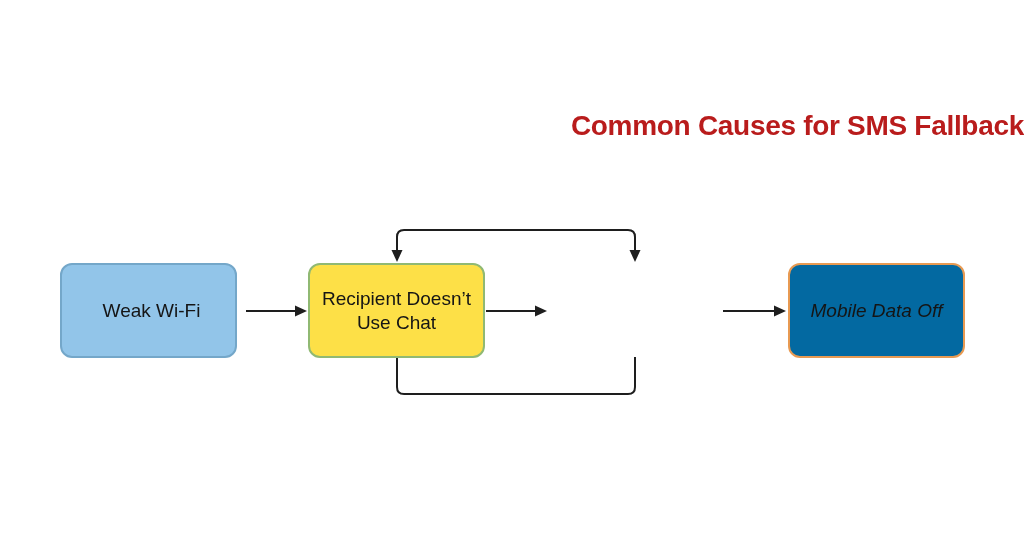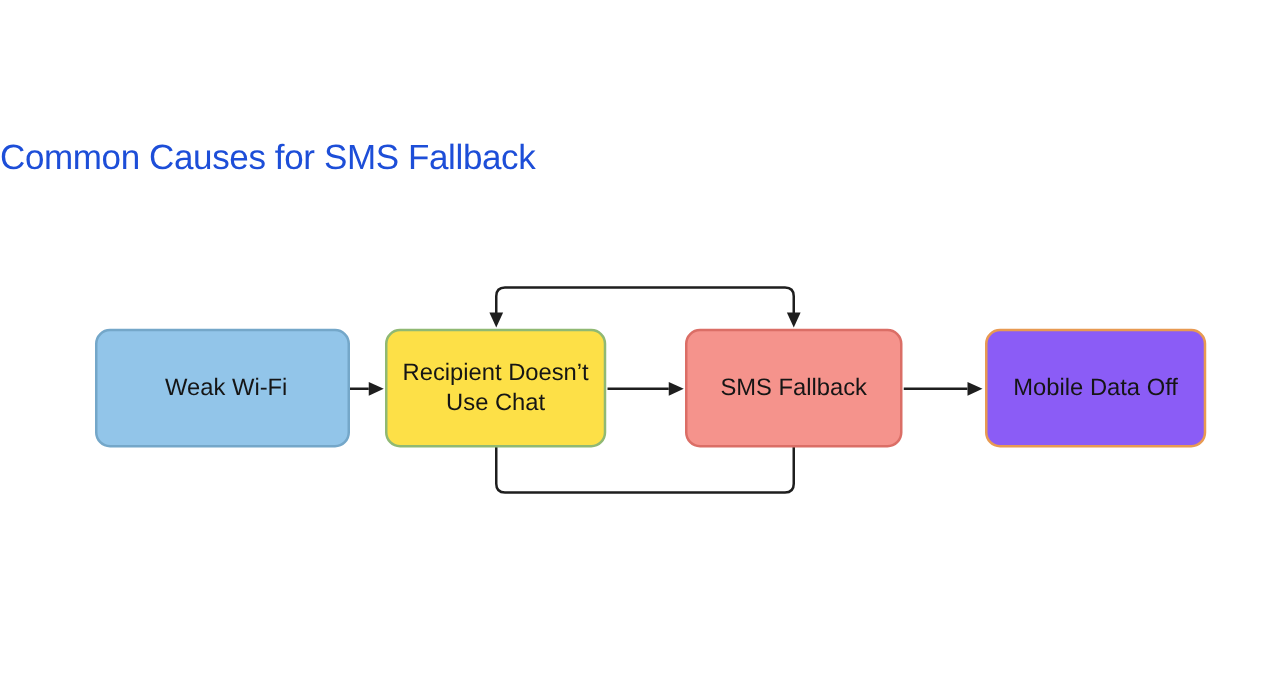--- a/index.html
+++ b/index.html
@@ -10,25 +10,25 @@
     background: #ffffff;
     overflow: hidden;
     font-family: "Liberation Sans", sans-serif;
   }
   .title {
     position: absolute;
     top: 110px;
     left: 0;
     width: 100%;
     margin: 0;
-    text-align: left;
+    text-align: right;
     font-size: 28px;
-    font-weight: 400;
+    font-weight: 700;
     letter-spacing: -0.3px;
-    color: #1d4ed8;
+    color: #b91c1c;
   }
   .connectors {
     position: absolute;
     top: 0;
     left: 0;
     width: 1024px;
     height: 559px;
     pointer-events: none;
   }
   .edge-lines line,
@@ -45,21 +45,21 @@
     border-radius: 12px;
     display: flex;
     align-items: center;
     justify-content: center;
     text-align: center;
     padding: 0 8px;
     font-size: 19px;
     line-height: 1.25;
     color: #151515;
   }
-  .n1 { left: 76px;  width: 204px; padding-left: 14px; }
+  .n1 { left: 60px;  width: 177px; padding-left: 14px; }
   .n2 { left: 308px; width: 177px; }
   .n3 { left: 548px; width: 174px; }
   .n4 { left: 788px; width: 177px; }
 </style>
 </head>
 <body>
 
 <div class="screen">
 
   <h1 class="title">Common Causes for SMS Fallback</h1>
@@ -82,21 +82,18 @@
   </svg>
 
   <div class="node n1" style="background: rgb(146, 197, 233); border-color: rgb(116, 167, 201);">
     <span class="node-label">Weak Wi-Fi</span>
   </div>
 
   <div class="node n2" style="background: #fde047; border-color: rgb(144, 185, 115);">
     <span class="node-label">Recipient Doesn’t Use Chat</span>
   </div>
 
-  <div class="node n3" style="background: rgb(245, 147, 140); border-color: rgb(219, 110, 102);">
-    <span class="node-label">SMS Fallback</span>
-  </div>
 
-  <div class="node n4" style="background: #8b5cf6; border-color: rgb(232, 154, 82);">
+  <div class="node n4" style="background: #0369a1; border-color: rgb(232, 154, 82); font-style: italic;">
     <span class="node-label">Mobile Data Off</span>
   </div>
 
 </div>
 
 </body></html>

